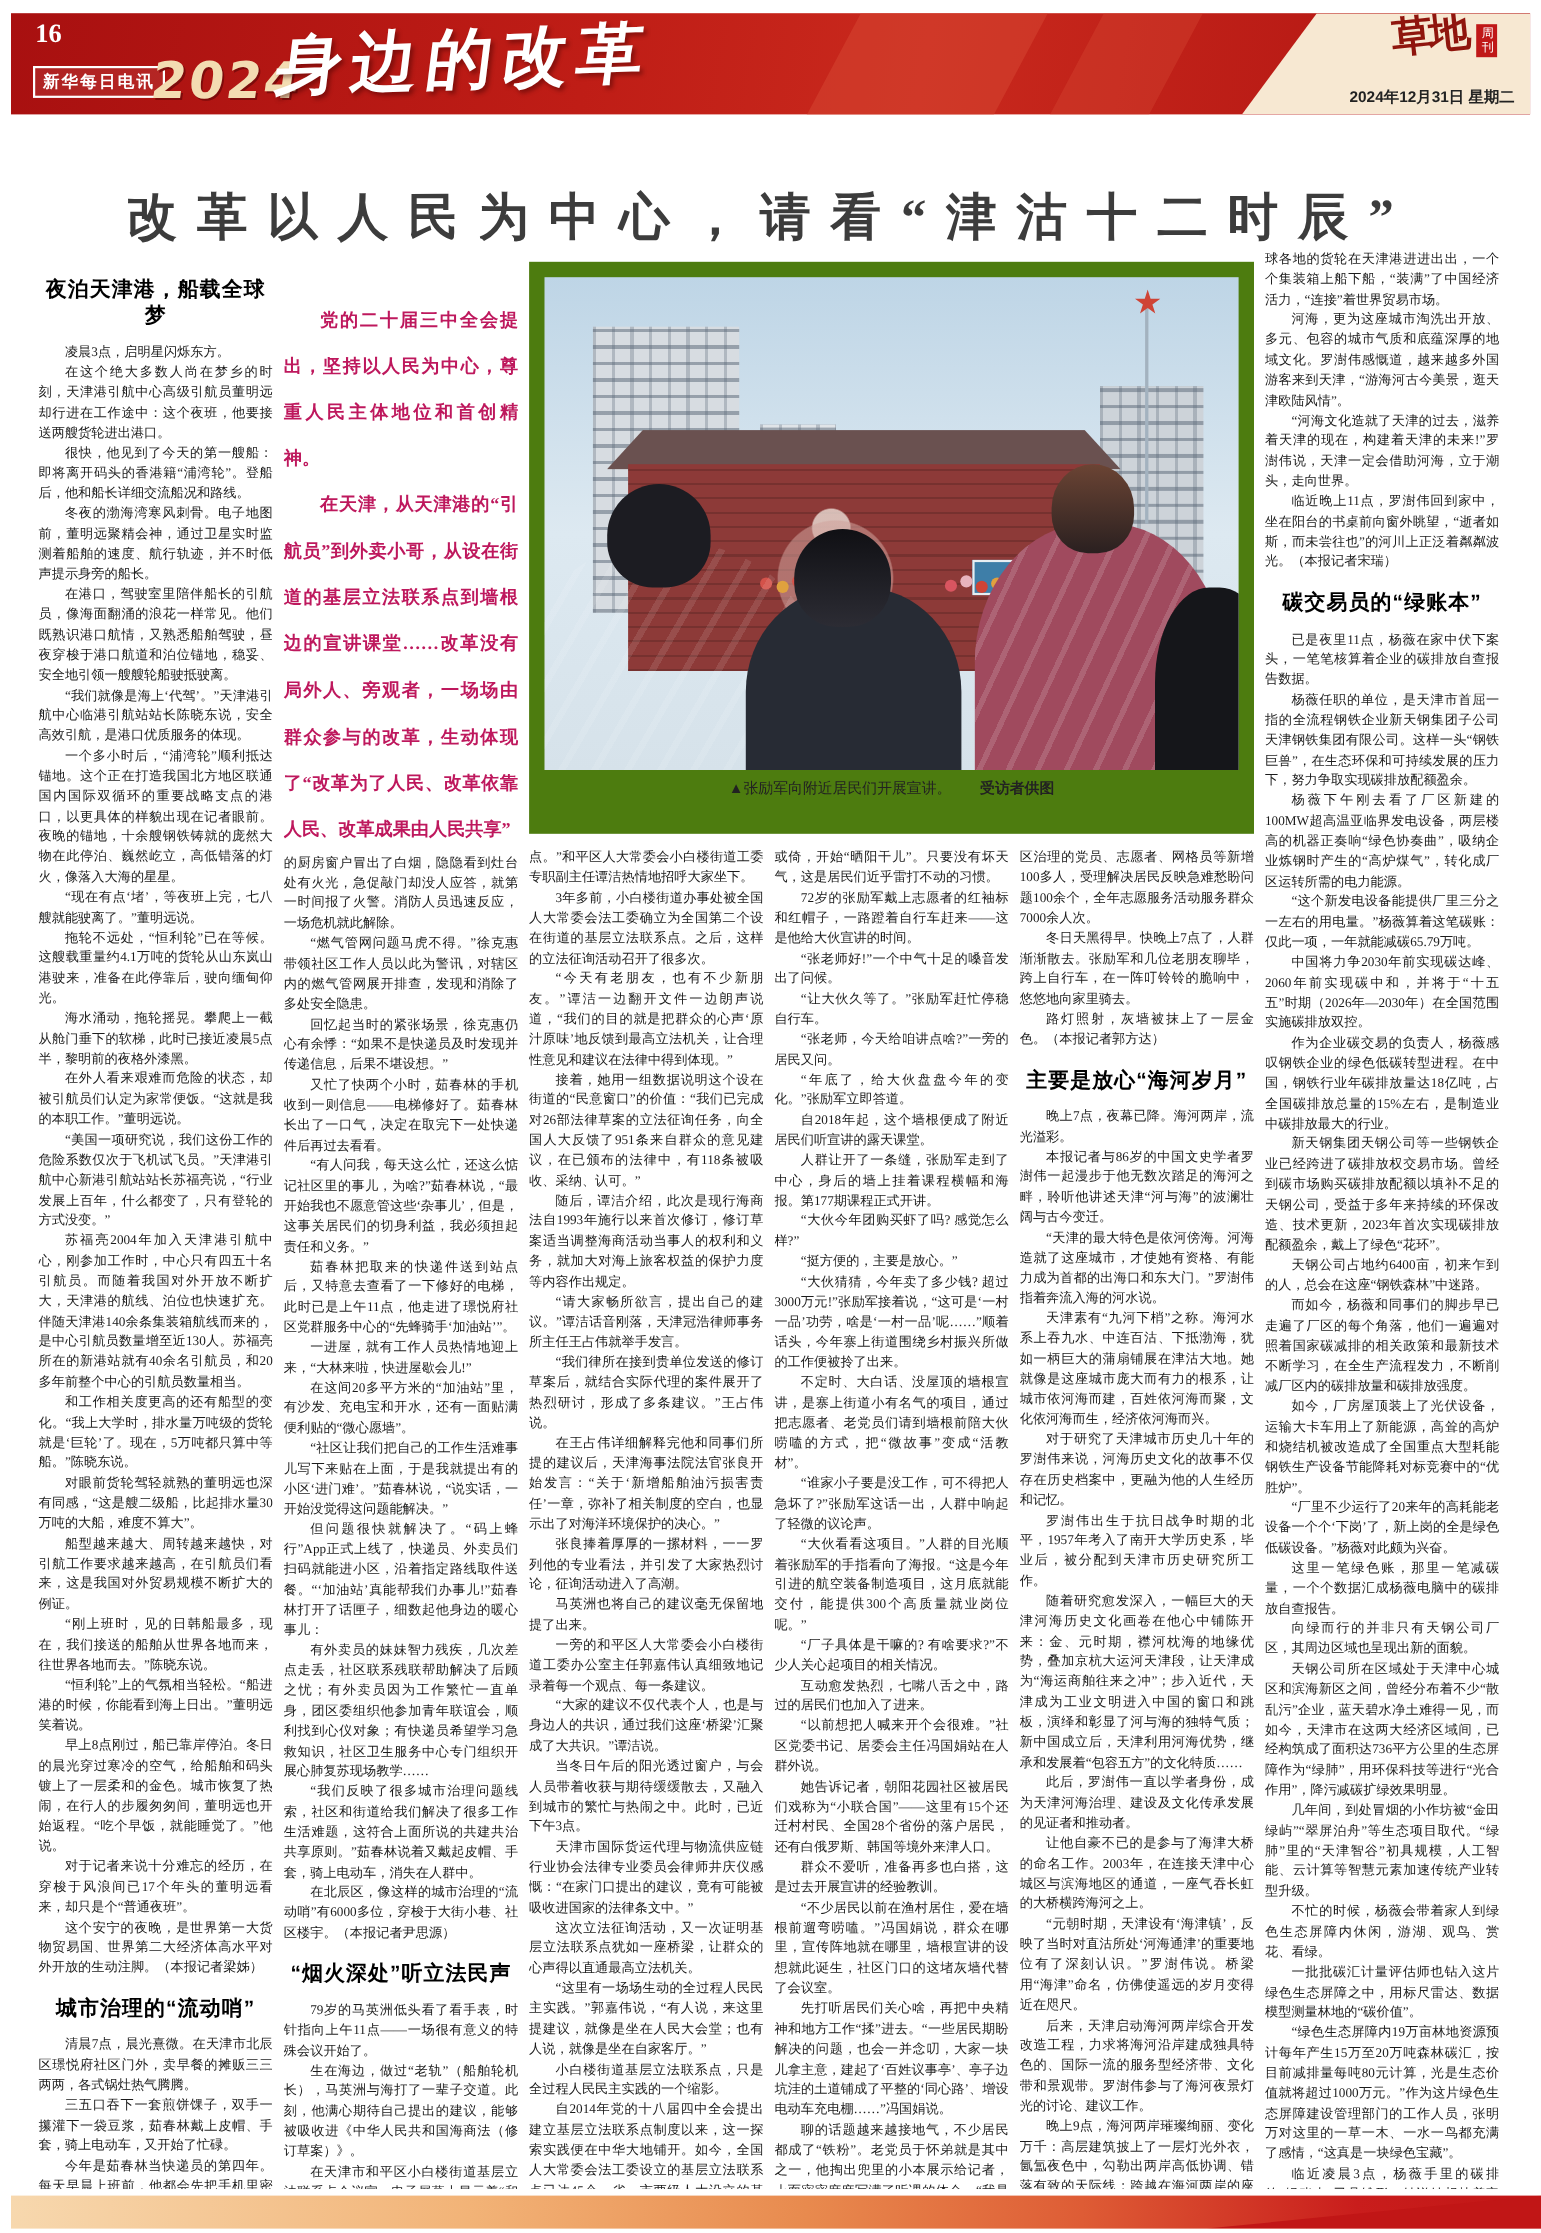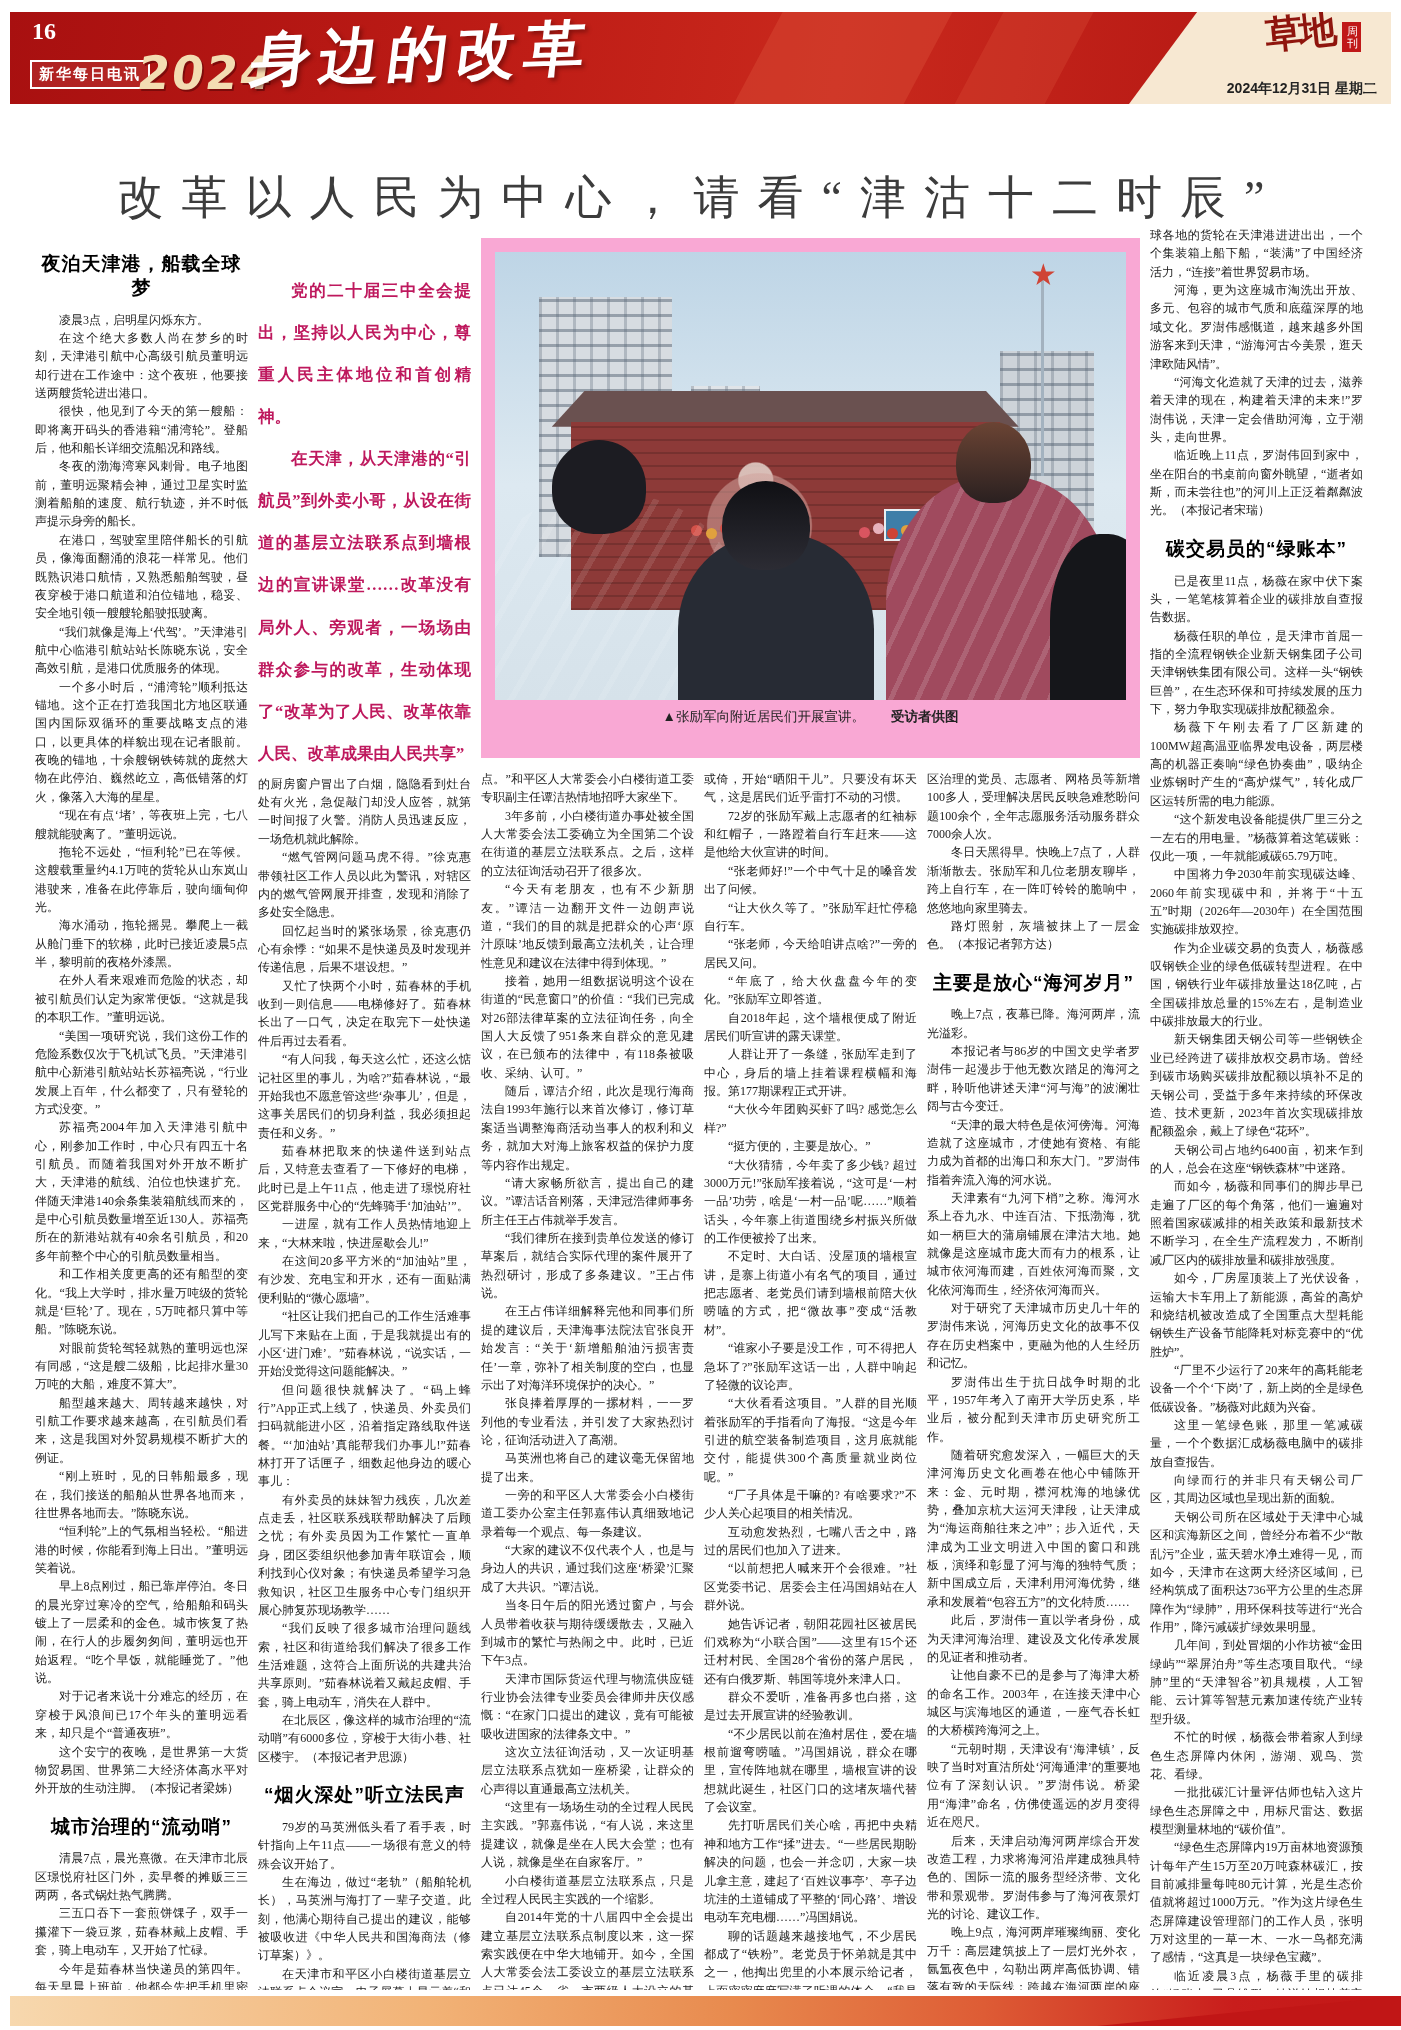--- a/index.html
+++ b/index.html
@@ -24,37 +24,37 @@
           transform:skewX(-9deg) rotate(-2deg);letter-spacing:8px;text-shadow:3px 3px 4px rgba(60,0,0,.45);
           font-family:"Liberation Serif",serif;}
   .weekly{position:absolute;right:58px;top:2px;color:#8f150d;font-size:38px;font-weight:800;
           transform:rotate(-6deg);letter-spacing:-4px;line-height:.95;font-family:"Liberation Serif",serif;}
   .weekly-tag{position:absolute;right:30px;top:10px;background:#c01818;color:#fff;font-size:11px;
           padding:3px 3px;width:13px;line-height:1.1;text-align:right;font-family:"Liberation Sans",sans-serif;}
   .dateline{position:absolute;right:14px;bottom:6px;color:#222;font-size:14px;font-weight:700;
           font-family:"Liberation Sans","DejaVu Sans",sans-serif;}
   
   .headline{position:absolute;left:35px;top:136px;width:1330px;text-align:center;color:#3c3c3c;
-            font-size:46px;font-weight:400;letter-spacing:18px;white-space:nowrap;
+            font-size:46px;font-weight:700;letter-spacing:18px;white-space:nowrap;
             font-family:"Liberation Serif",serif;}
   
   .col{position:absolute;width:213px;font-size:12px;line-height:1.53;color:#1b1b1b;
        text-align:justify;overflow:hidden;}
   .col-a{top:226px;height:1764px;}
   .col-b{top:770px;height:1220px;}
   .para{margin:0;text-indent:2em;}
   .para.cont{text-indent:0;}
   .para b{font-weight:400;margin-top:28px;}
   .section-heading{font-size:19px;font-weight:700;text-align:center;margin:17px 0 11px;color:#000;
        font-family:"Liberation Sans","DejaVu Sans",sans-serif;letter-spacing:1px;line-height:1.25;}
   .col .section-heading:first-child{margin-top:26px;}
   .lede{font-size:16.5px;line-height:2.55;font-weight:700;color:#be185d;text-indent:2em;margin:0;}
   .lede.first{margin-top:44px;}
   
-  .photo-panel{position:absolute;left:481px;top:238px;width:659px;height:520px;background:#f9a8d4;
+  .photo-panel{position:absolute;left:481px;top:238px;width:659px;height:520px;background:#4d7c0f;
        padding:0;box-sizing:border-box;}
   .photo{position:absolute;left:14px;top:14px;right:14px;height:448px;overflow:hidden;
        background:linear-gradient(#bed5e6 0%,#dde9f1 52%,#d6e2ea 100%);}
   .bldg{position:absolute;background-color:#d7dce1;
         background-image:repeating-linear-gradient(0deg,rgba(86,100,116,.5) 0 3px,transparent 3px 15px),
                          repeating-linear-gradient(90deg,rgba(86,100,116,.3) 0 3px,transparent 3px 17px);}
   .b1{left:7%;top:10%;width:21%;height:58%;}
   .b2{left:31%;top:30%;width:11%;height:38%;background-color:#e0e4e8;}
   .b3{right:5%;top:22%;width:15%;height:48%;background-color:#cdd3d9;}
   .b4{right:22%;top:36%;width:9%;height:34%;background-color:#dfe3e7;}

